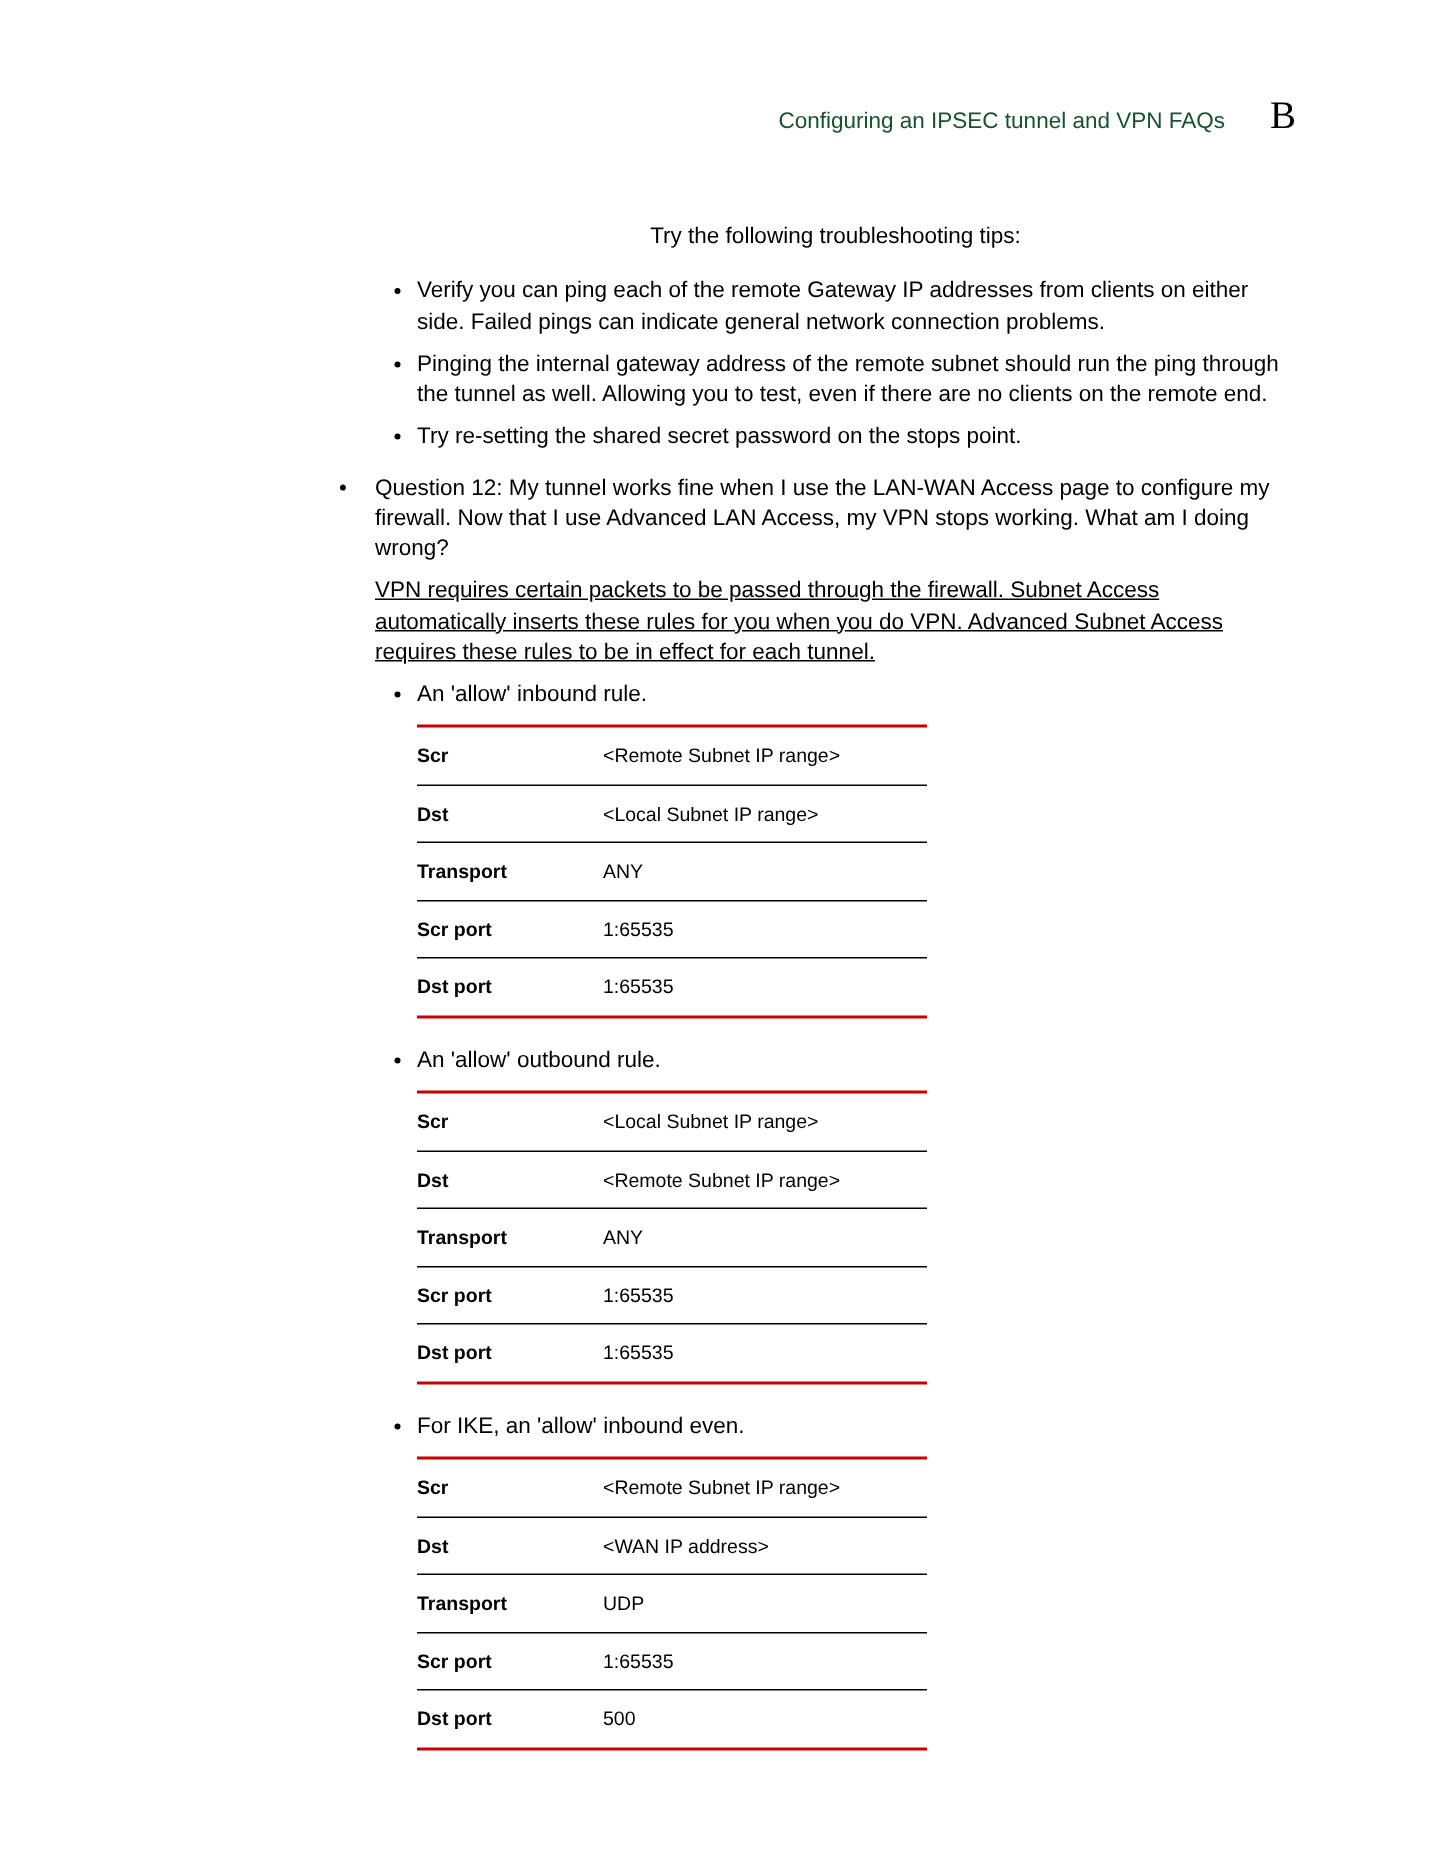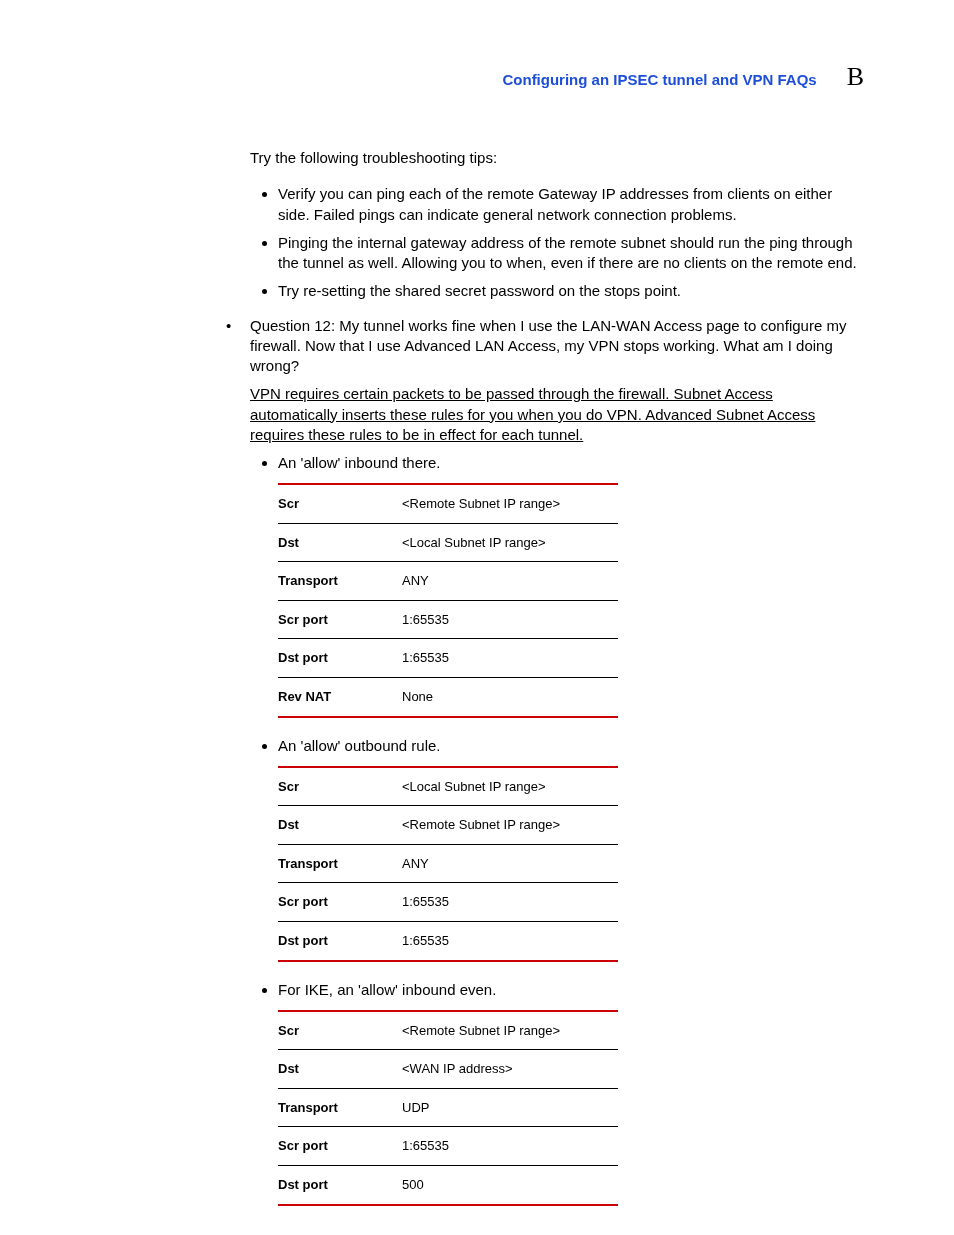--- a/index.html
+++ b/index.html
@@ -15,36 +15,36 @@
     padding: 62px 90px 60px 90px;
   }
   .header-line {
     display: flex;
     justify-content: flex-end;
     align-items: baseline;
     margin-bottom: 56px;
   }
   .header-title {
     font-size: 15px;
-    color: #1d4ed8;
+    color: #14532d;
     margin-right: 30px;
-    font-weight: bold;
   }
   .appendix-letter {
     font-size: 26px;
     font-family: "Times New Roman", serif;
     font-weight: normal;
   }
   .body {
     margin-left: 160px;
     font-size: 15px;
     line-height: 1.35;
   }
   .intro {
     margin-bottom: 10px;
+    text-align: center;
   }
   ul.tips {
     list-style: disc;
     margin: 16px 0 14px 0;
     padding-left: 28px;
   }
   ul.tips > li {
     margin-bottom: 8px;
   }
   .q-block {
@@ -114,33 +114,33 @@
     <span class="header-title">Configuring an IPSEC tunnel and VPN FAQs</span>
     <span class="appendix-letter">B</span>
   </div>
 
   <div class="body">
 
     <div class="intro">Try the following troubleshooting tips:</div>
 
     <ul class="tips">
       <li>Verify you can ping each of the remote Gateway IP addresses from clients on either side. Failed pings can indicate general network connection problems.</li>
-      <li>Pinging the internal gateway address of the remote subnet should run the ping through the tunnel as well. Allowing you to when, even if there are no clients on the remote end.</li>
+      <li>Pinging the internal gateway address of the remote subnet should run the ping through the tunnel as well. Allowing you to test, even if there are no clients on the remote end.</li>
       <li>Try re-setting the shared secret password on the stops point.</li>
     </ul>
 
     <div class="q-block">
       <span class="q-bold">Question 12: My tunnel works fine when I use the LAN-WAN Access page to configure my firewall. Now that I use Advanced LAN Access, my VPN stops working. What am I doing wrong?</span>
       <div class="answer">VPN requires certain packets to be passed through the firewall. Subnet Access automatically inserts these rules for you when you do VPN. Advanced Subnet Access requires these rules to be in effect for each tunnel.</div>
     </div>
 
     <ul class="rules">
 
       <li>
-        <div class="rule-label">An 'allow' inbound there.</div>
+        <div class="rule-label">An 'allow' inbound rule.</div>
         <table class="rule-table">
           <tbody>
               <tr>
                 <td class="key">Scr</td>
                 <td>&lt;Remote Subnet IP range&gt;</td>
               </tr>
           <tr>
                 <td class="key">Dst</td>
                 <td>&lt;Local Subnet IP range&gt;</td>
               </tr>
@@ -148,24 +148,20 @@
                 <td class="key">Transport</td>
                 <td>ANY</td>
               </tr>
           <tr>
                 <td class="key">Scr port</td>
                 <td>1:65535</td>
               </tr>
           <tr>
                 <td class="key">Dst port</td>
                 <td>1:65535</td>
-              </tr>
-          <tr>
-                <td class="key">Rev NAT</td>
-                <td>None</td>
               </tr>
         </tbody>
           </table>
       </li>
 
       <li>
         <div class="rule-label">An 'allow' outbound rule.</div>
         <table class="rule-table">
           <tbody>
               <tr>

